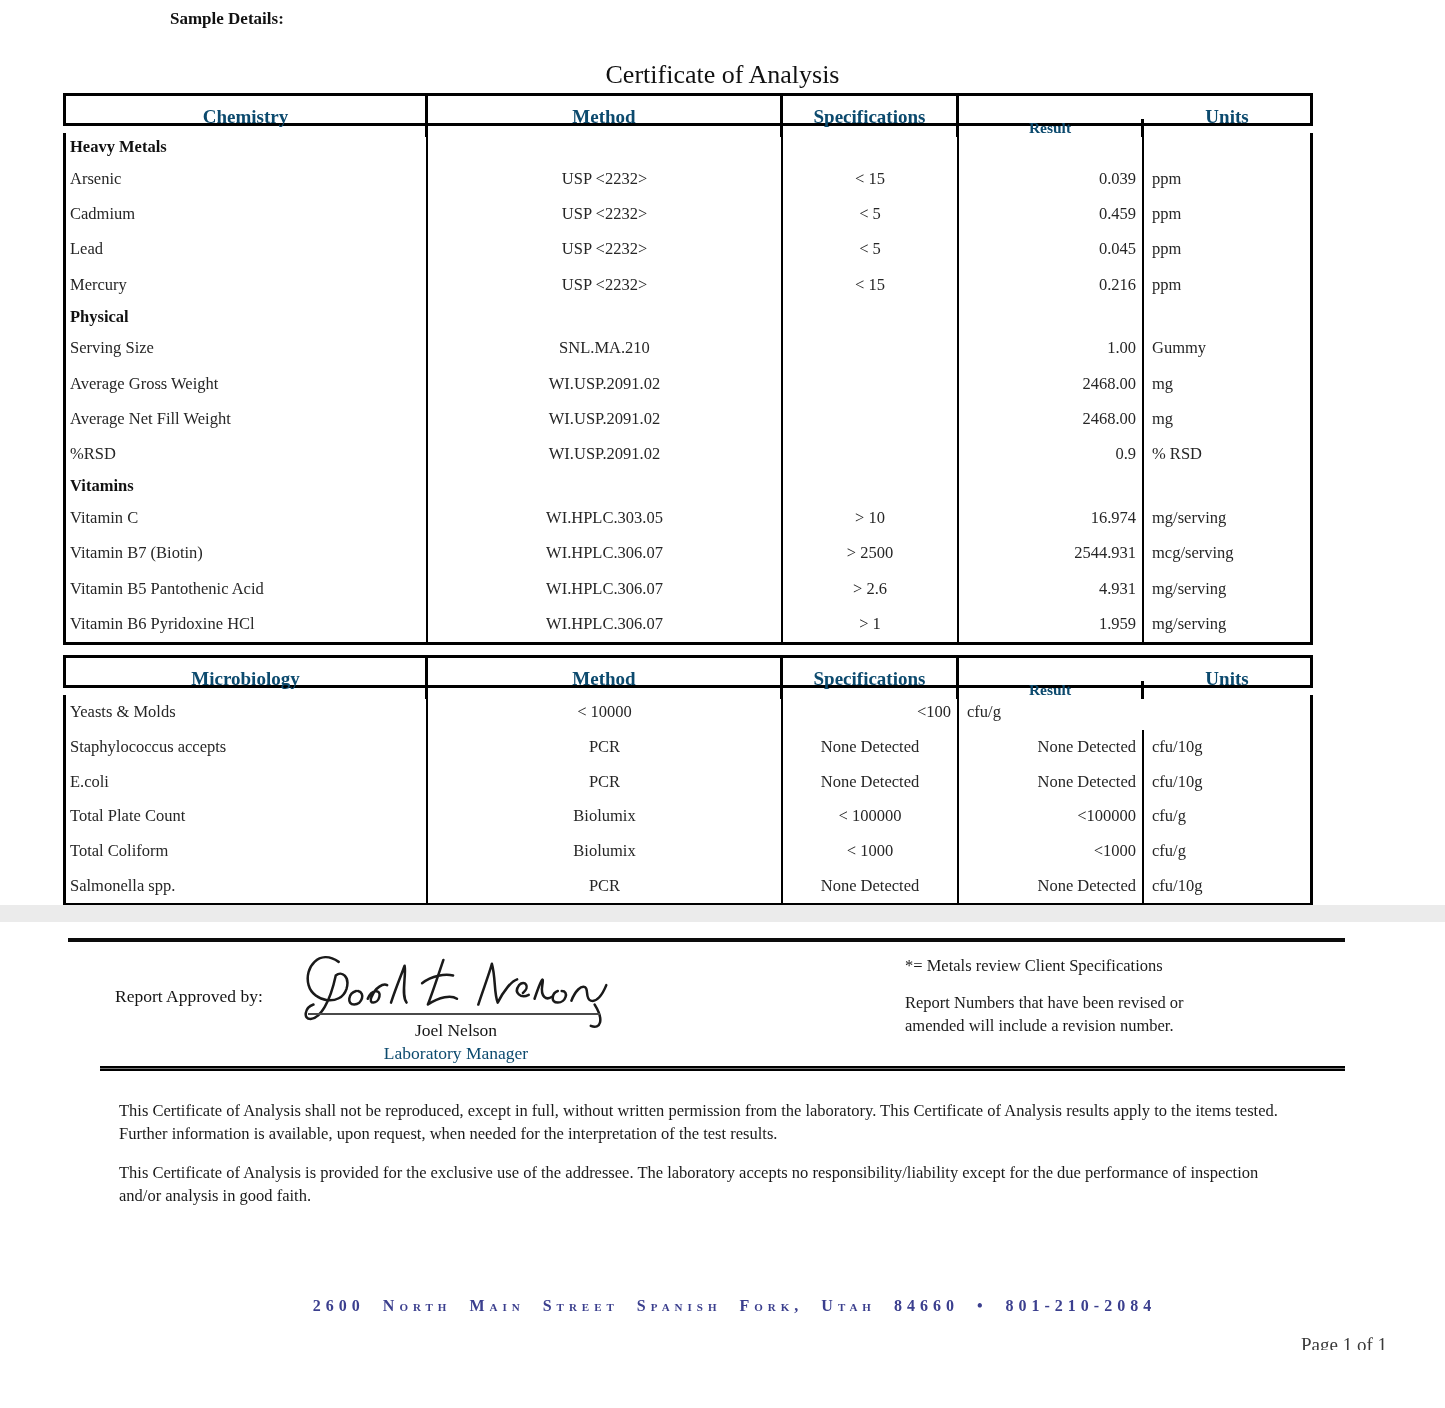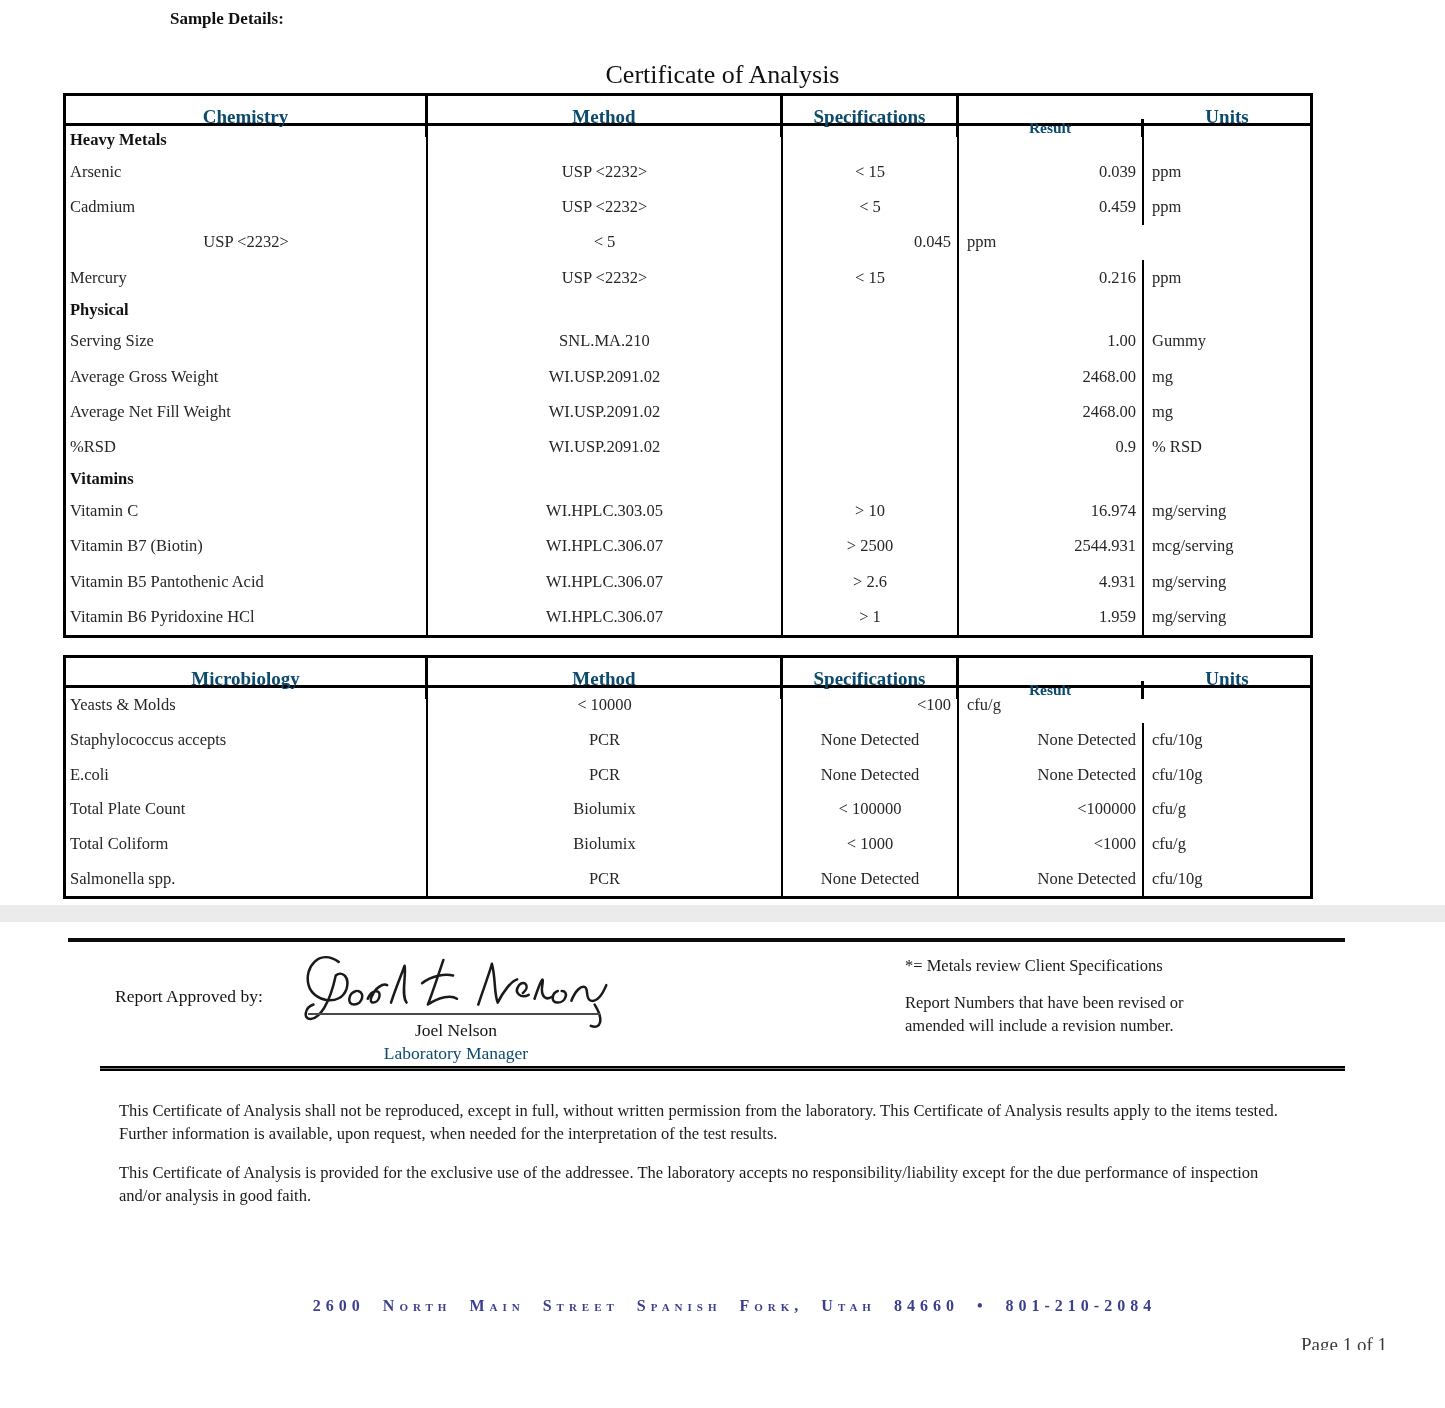--- a/index.html
+++ b/index.html
@@ -16,21 +16,21 @@
     border:3px solid #000; height:33px; box-sizing:border-box; background:#fff;
   }
   .th {
     display:flex; align-items:center; justify-content:center;
     font-weight:bold; font-size:19px; color:#0c4a6e;
     border-right:3px solid #000; box-sizing:border-box;
   }
   .th:last-child { border-right:none; }
   .th-result { font-size:15.5px;margin-top:23px; }
   .tbody {
-    border-left:3px solid #000; border-right:3px solid #000;
+    margin-top:7px; border-left:3px solid #000; border-right:3px solid #000;
     border-bottom:3px solid #000; box-sizing:border-box; background:#fff;
   }
   .trow { display:grid; grid-template-columns:362px 355px 176px 185px 166px; height:35.4px; }
   .coa-table[data-table="1"] .trow { height:34.7px; }
   .trow.group { height:28px; }
   .td {
     display:flex; align-items:center; box-sizing:border-box;
     font-size:16.5px; color:#262626; border-right:2px solid #000; overflow:hidden;
     white-space:nowrap;
   }
@@ -97,20 +97,21 @@
           <div class="td c4">ppm</div>
         </div>
         <div class="trow">
           <div class="td c0">Cadmium</div>
           <div class="td c1">USP &lt;2232&gt;</div>
           <div class="td c2">&lt; 5</div>
           <div class="td c3">0.459</div>
           <div class="td c4">ppm</div>
         </div>
         <div class="trow">
+          <div class="td c0">Lead</div>
           <div class="td c1">USP &lt;2232&gt;</div>
           <div class="td c2">&lt; 5</div>
           <div class="td c3">0.045</div>
           <div class="td c4">ppm</div>
         </div>
         <div class="trow">
           <div class="td c0">Mercury</div>
           <div class="td c1">USP &lt;2232&gt;</div>
           <div class="td c2">&lt; 15</div>
           <div class="td c3">0.216</div>

